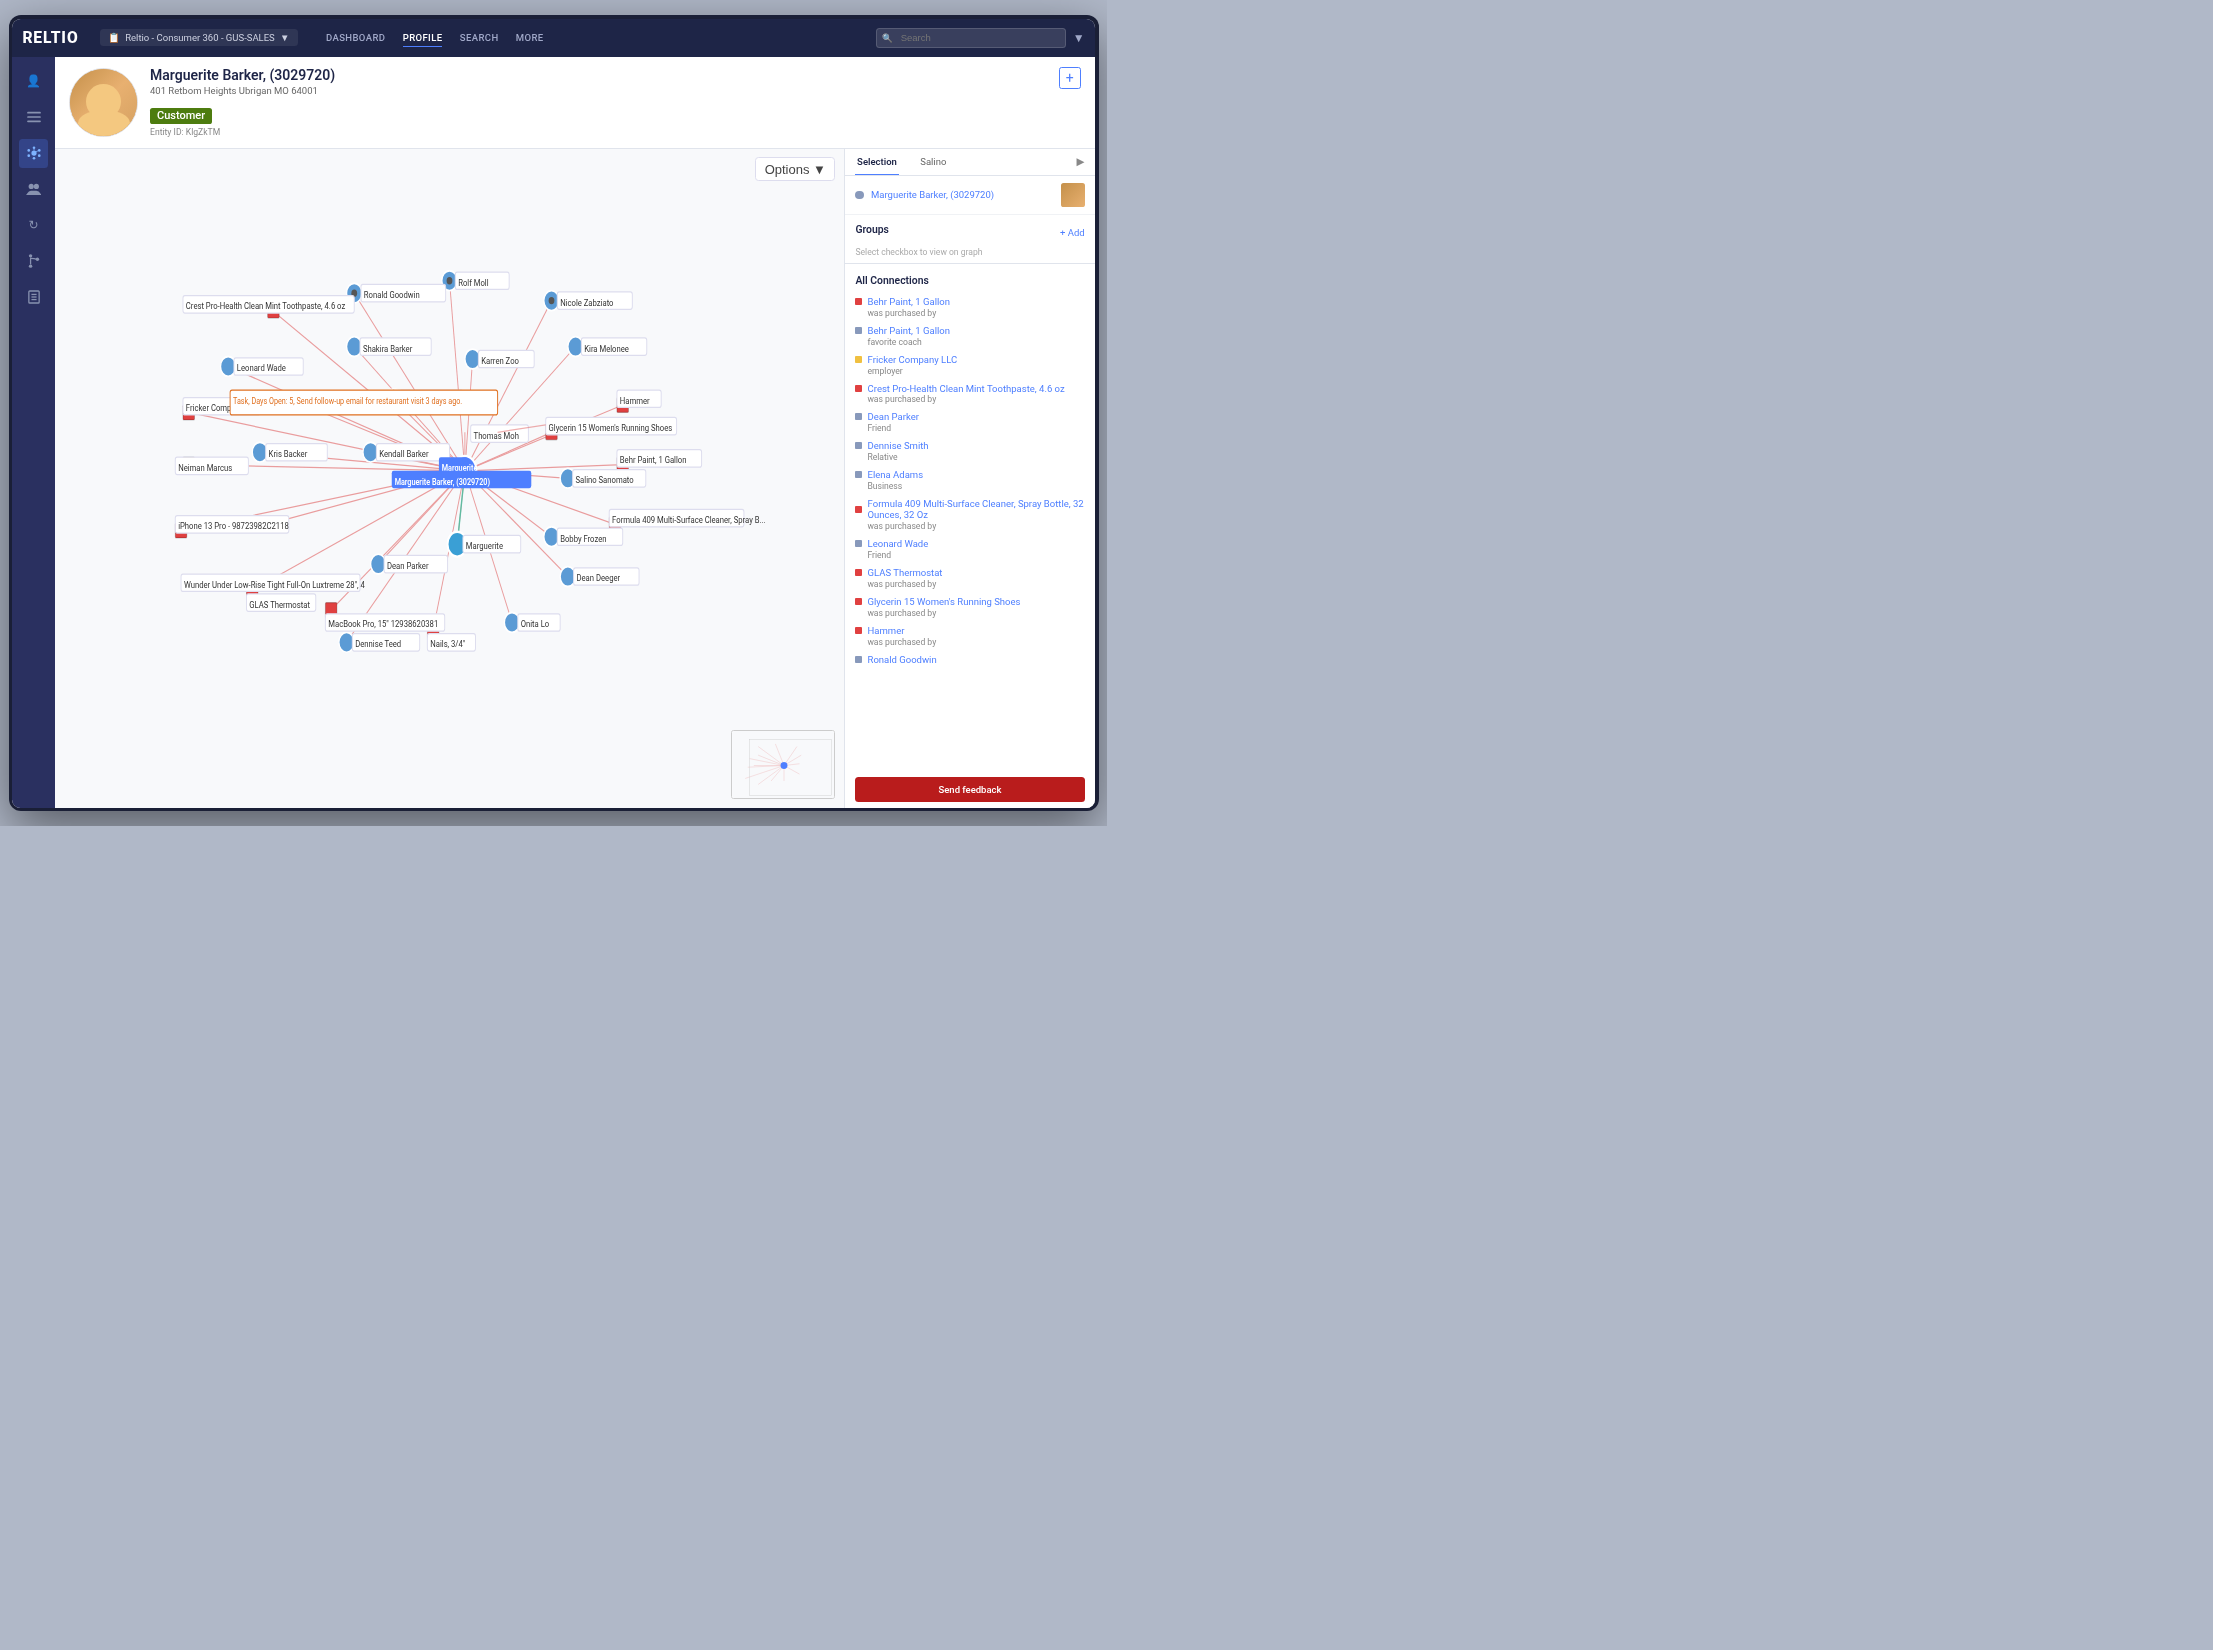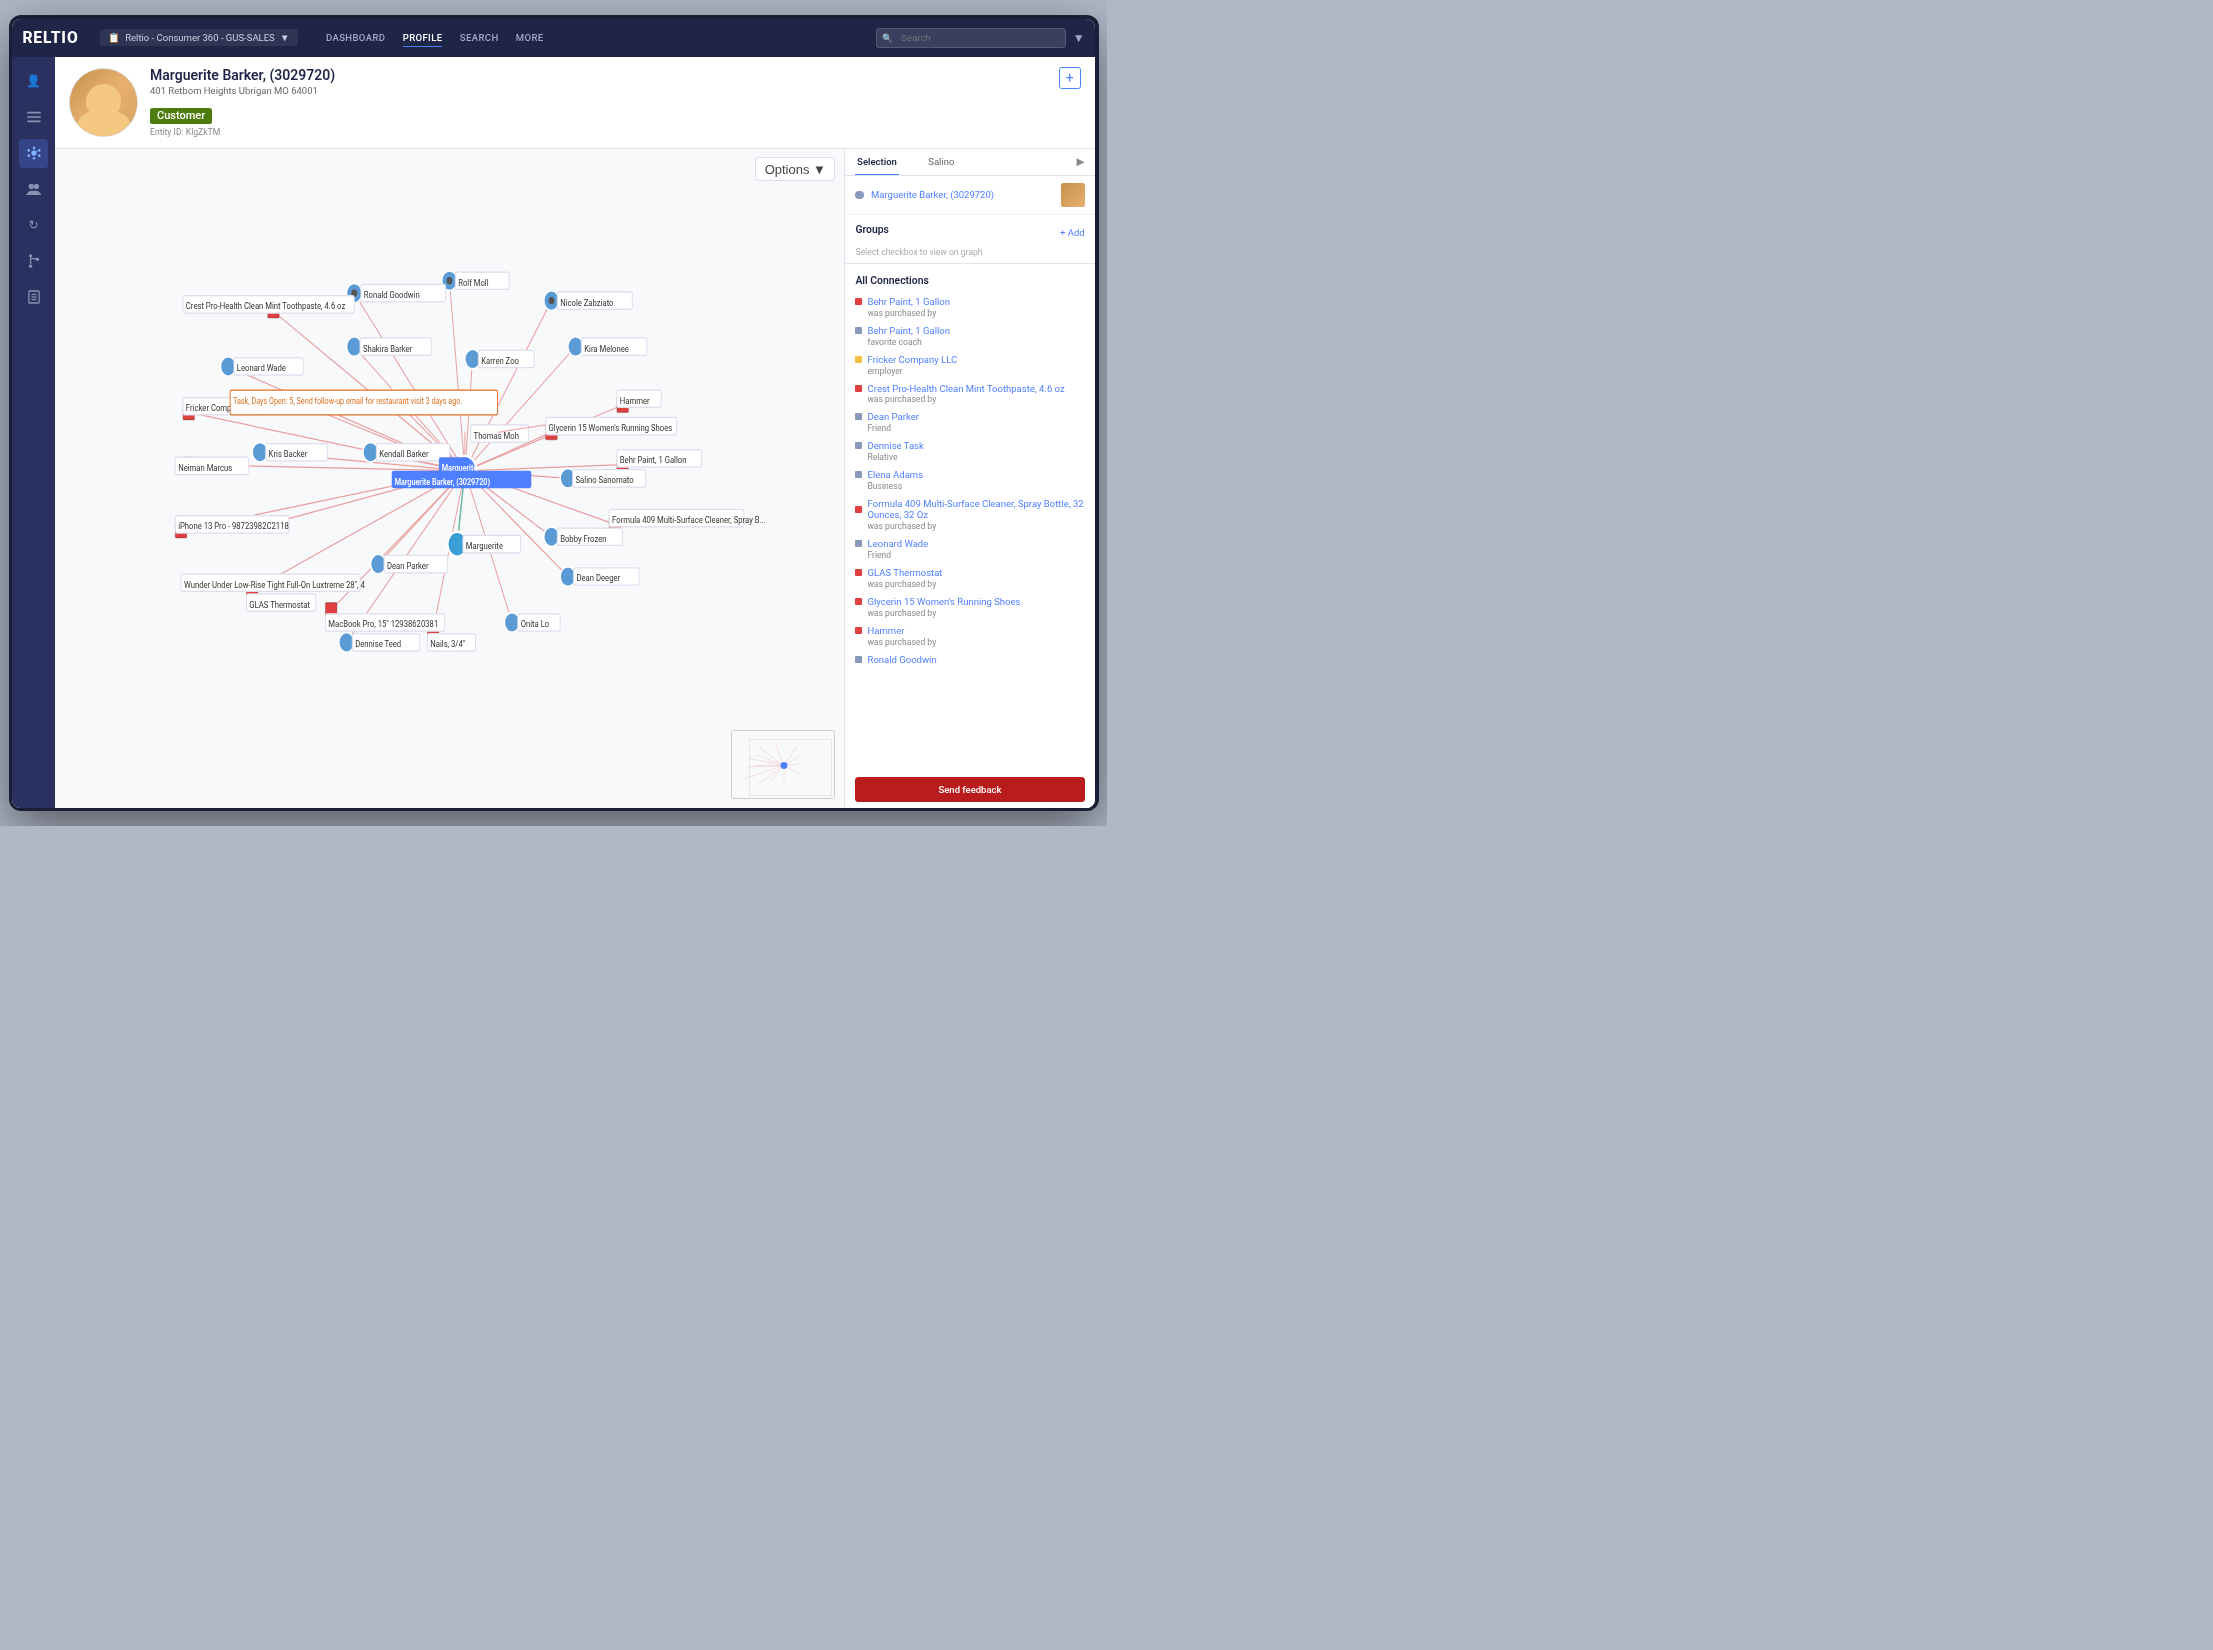--- a/index.html
+++ b/index.html
@@ -282,21 +282,21 @@
       border-left: 0.9px solid #e0e4ec;
       display: flex;
       flex-direction: column;
       flex-shrink: 0;
       overflow: hidden;
     }
     .right-panel-tabs {
       display: flex;
       border-bottom: 0.9px solid #e0e4ec;
       padding: 0 10.4px;
-      gap: 28px;
+      gap: 20px;
       align-items: center;
     }
     .right-tab {
       font-size: 9.5px;
       padding: 7px 1.7px;
       cursor: pointer;
       color: #666;
       border-bottom: 1.7px solid transparent;
     }
     .right-tab.active {
@@ -789,21 +789,21 @@
                   <div class="connection-item">
                     <div class="conn-name-row">
                       <div class="conn-dot gray"></div>
                       <span class="conn-name">Dean Parker</span>
                     </div>
                     <div class="conn-rel">Friend</div>
                   </div>
                   <div class="connection-item">
                     <div class="conn-name-row">
                       <div class="conn-dot gray"></div>
-                      <span class="conn-name">Dennise Task</span>
+                      <span class="conn-name">Dennise Smith</span>
                     </div>
                     <div class="conn-rel">Relative</div>
                   </div>
                   <div class="connection-item">
                     <div class="conn-name-row">
                       <div class="conn-dot gray"></div>
                       <span class="conn-name">Elena Adams</span>
                     </div>
                     <div class="conn-rel">Business</div>
                   </div>

